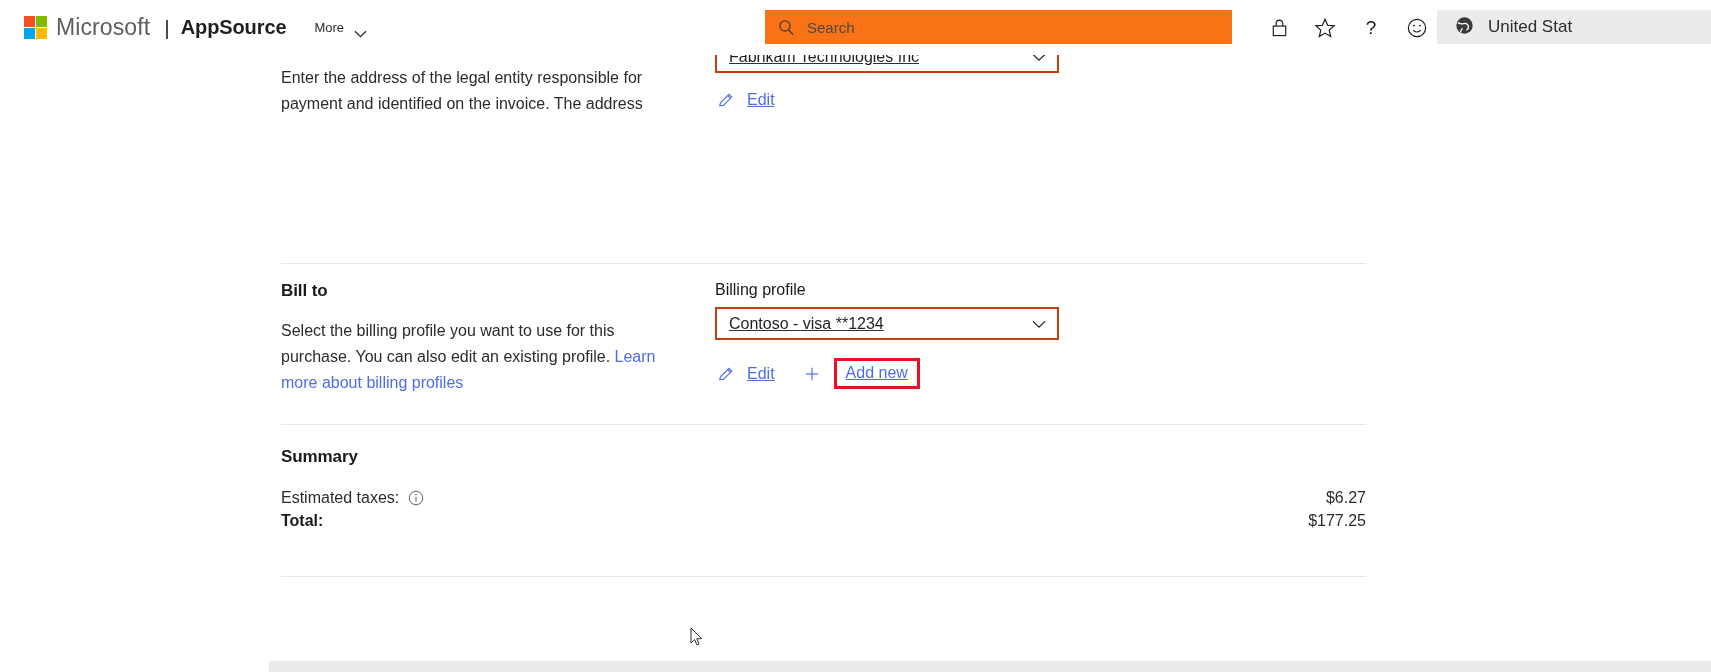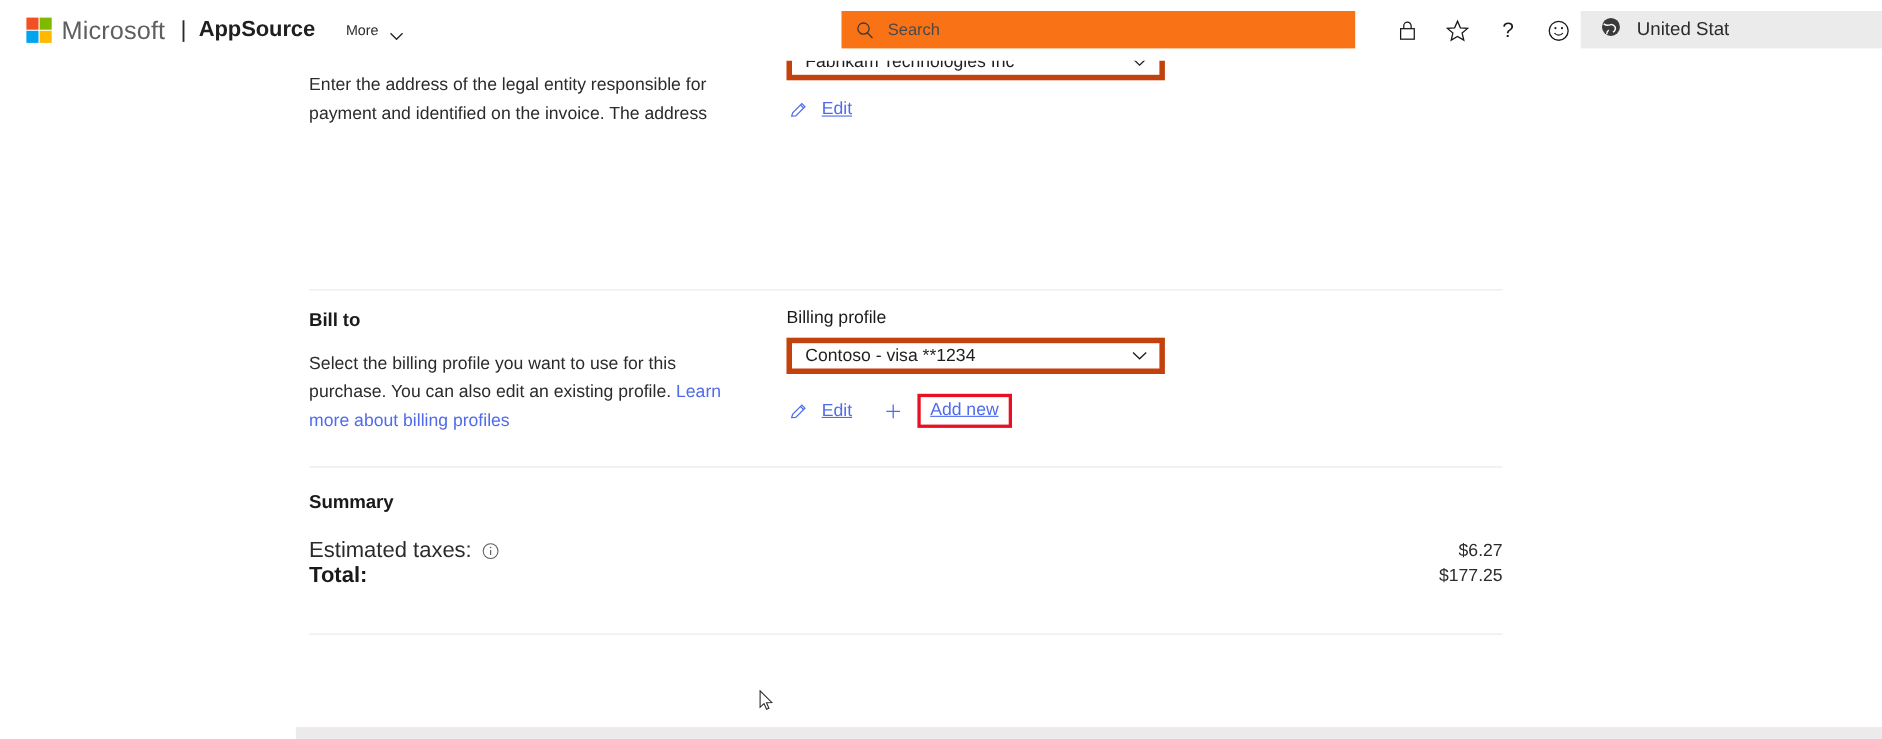--- a/index.html
+++ b/index.html
@@ -190,28 +190,29 @@
 
   .field-label {
     font-size: 16px;
     color: #1b1a19;
     font-weight: 400;
     margin-bottom: 8px;
   }
   .select-box {
     width: 344px;
     height: 33px;
-    border: 5px solid #c2410c;
+    border: 2px solid #c2410c;
     background: #fff;
     display: flex;
     align-items: center;
     justify-content: space-between;
     padding: 0 11px 0 12px;
     box-sizing: border-box;
     cursor: pointer;
+    text-decoration: underline;
   }
   .select-value {
     font-size: 16px;
     color: #201f1e;
     white-space: nowrap;
     overflow: hidden;
   }
   .action-row {
     display: flex;
     align-items: center;
@@ -254,21 +255,21 @@
   
   .sum-row {
     position: absolute;
     left: 281px;
     width: 1085px;
     display: flex;
     align-items: center;
     justify-content: space-between;
   }
   .sum-label {
-    font-size: 20px;
+    font-size: 16px;
     color: #2b2b2b;
     display: flex;
     align-items: center;
   }
   .sum-label.bold { font-weight: 700; color: #1b1a19; }
   .info-icon {
     margin-left: 9px;
     display: inline-flex;
     align-items: center;
   }

